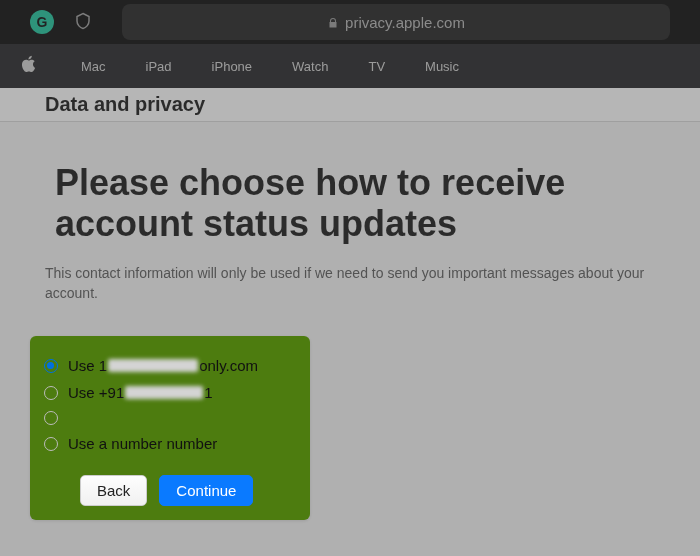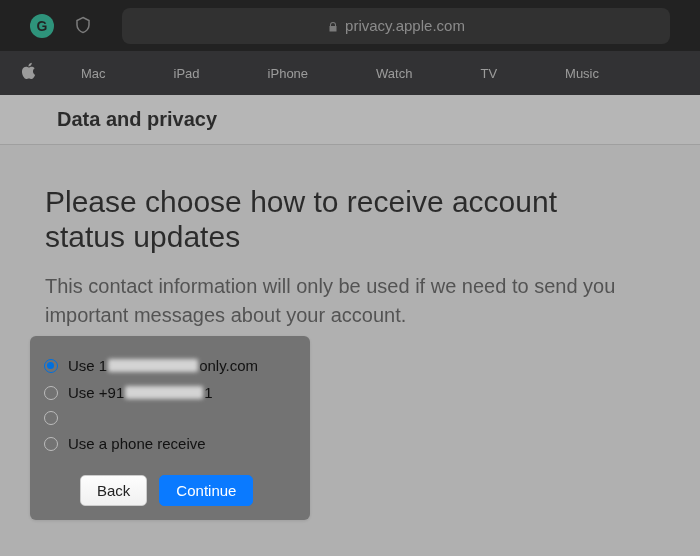--- a/index.html
+++ b/index.html
@@ -1,20 +1,20 @@
 <!DOCTYPE html>
 <html><head>
   <meta charset="utf-8">
   <style>
     * { margin: 0; padding: 0; box-sizing: border-box; }
     body { font-family: -apple-system, BlinkMacSystemFont, "Segoe UI", Helvetica, Arial, sans-serif; width: 700px; height: 556px; overflow: hidden; position: relative; background: #f5f5f5; }
     
     .browser-bar {
       background: #000;
-      height: 51px;
+      height: 44px;
       display: flex;
       align-items: center;
       padding: 0 30px;
     }
     .grammarly-icon {
       width: 24px; height: 24px; border-radius: 50%;
       background: #15c39a;
       display: flex; align-items: center; justify-content: center;
       margin-right: 20px;
     }
@@ -36,52 +36,52 @@
     .lock-icon { width: 12px; height: 14px; margin-right: 6px; color: #9a9a9a; }
     
     .nav-bar {
       background: #1d1d1f;
       height: 44px;
       display: flex;
       align-items: center;
       padding: 0 20px;
     }
     .apple-logo { color: #d0d0d0; margin-right: 45px; font-size: 18px; }
-    .nav-items { display: flex; gap: 68px; }
+    .nav-items { display: flex; gap: 40px; }
     .nav-item { color: #d0d0d0; font-size: 13px; cursor: pointer; }
     
     .sub-bar {
       background: #fff;
-      height: 50px;
-      display: flex;
-      align-items: center;
-      padding: 0 57px;
+      height: 34px;
+      display: flex;
+      align-items: center;
+      padding: 0 45px;
       border-bottom: 1px solid #d8d8d8;
     }
     .sub-title { font-size: 20px; font-weight: 600; color: #111; }
     
     .content {
       padding: 40px 45px;
     }
-    .heading { font-size: 30px; font-weight: 400; color: #111; line-height: 1.15; margin-bottom: 18px; max-width: 600px; }
-    .subtext { font-size: 20px; color: #555; line-height: 1.45; max-width: 620px; }
+    .heading { font-size: 36px; font-weight: 700; color: #111; line-height: 1.15; margin-bottom: 18px; max-width: 600px; margin-left: 10px; }
+    .subtext { font-size: 14px; color: #555; line-height: 1.45; max-width: 620px; }
     
     .dim-overlay {
       position: absolute;
       top: 0; left: 0; right: 0; bottom: 0;
       background: rgba(80,80,80,0.42);
       pointer-events: none;
     }
     
     .options-card {
       position: absolute;
       left: 30px;
       top: 336px;
       width: 280px;
-      background: #737373;
+      background: #4d7c0f;
       border-radius: 6px;
       padding: 16px 14px 14px 14px;
       box-shadow: 0 1px 3px rgba(0,0,0,.1);
       z-index: 10;
     }
     .radio-row {
       display: flex;
       align-items: center;
       padding: 5px 0;
       font-size: 15px;
@@ -201,19 +201,19 @@
       <span>Use +91</span>
         <span class="blur-span blur-b"></span>
         <span>1</span>
     </span>
   </div>
   <div class="radio-row">
     <span class="radio"></span>
   </div>
   <div class="radio-row">
     <span class="radio"></span>
-    <span class="radio-label">Use a phone receive</span>
+    <span class="radio-label">Use a number number</span>
   </div>
   <div class="card-buttons">
     <button class="btn btn-back">Back</button>
     <button class="btn btn-continue">Continue</button>
   </div>
 </div>
 
 </body></html>

